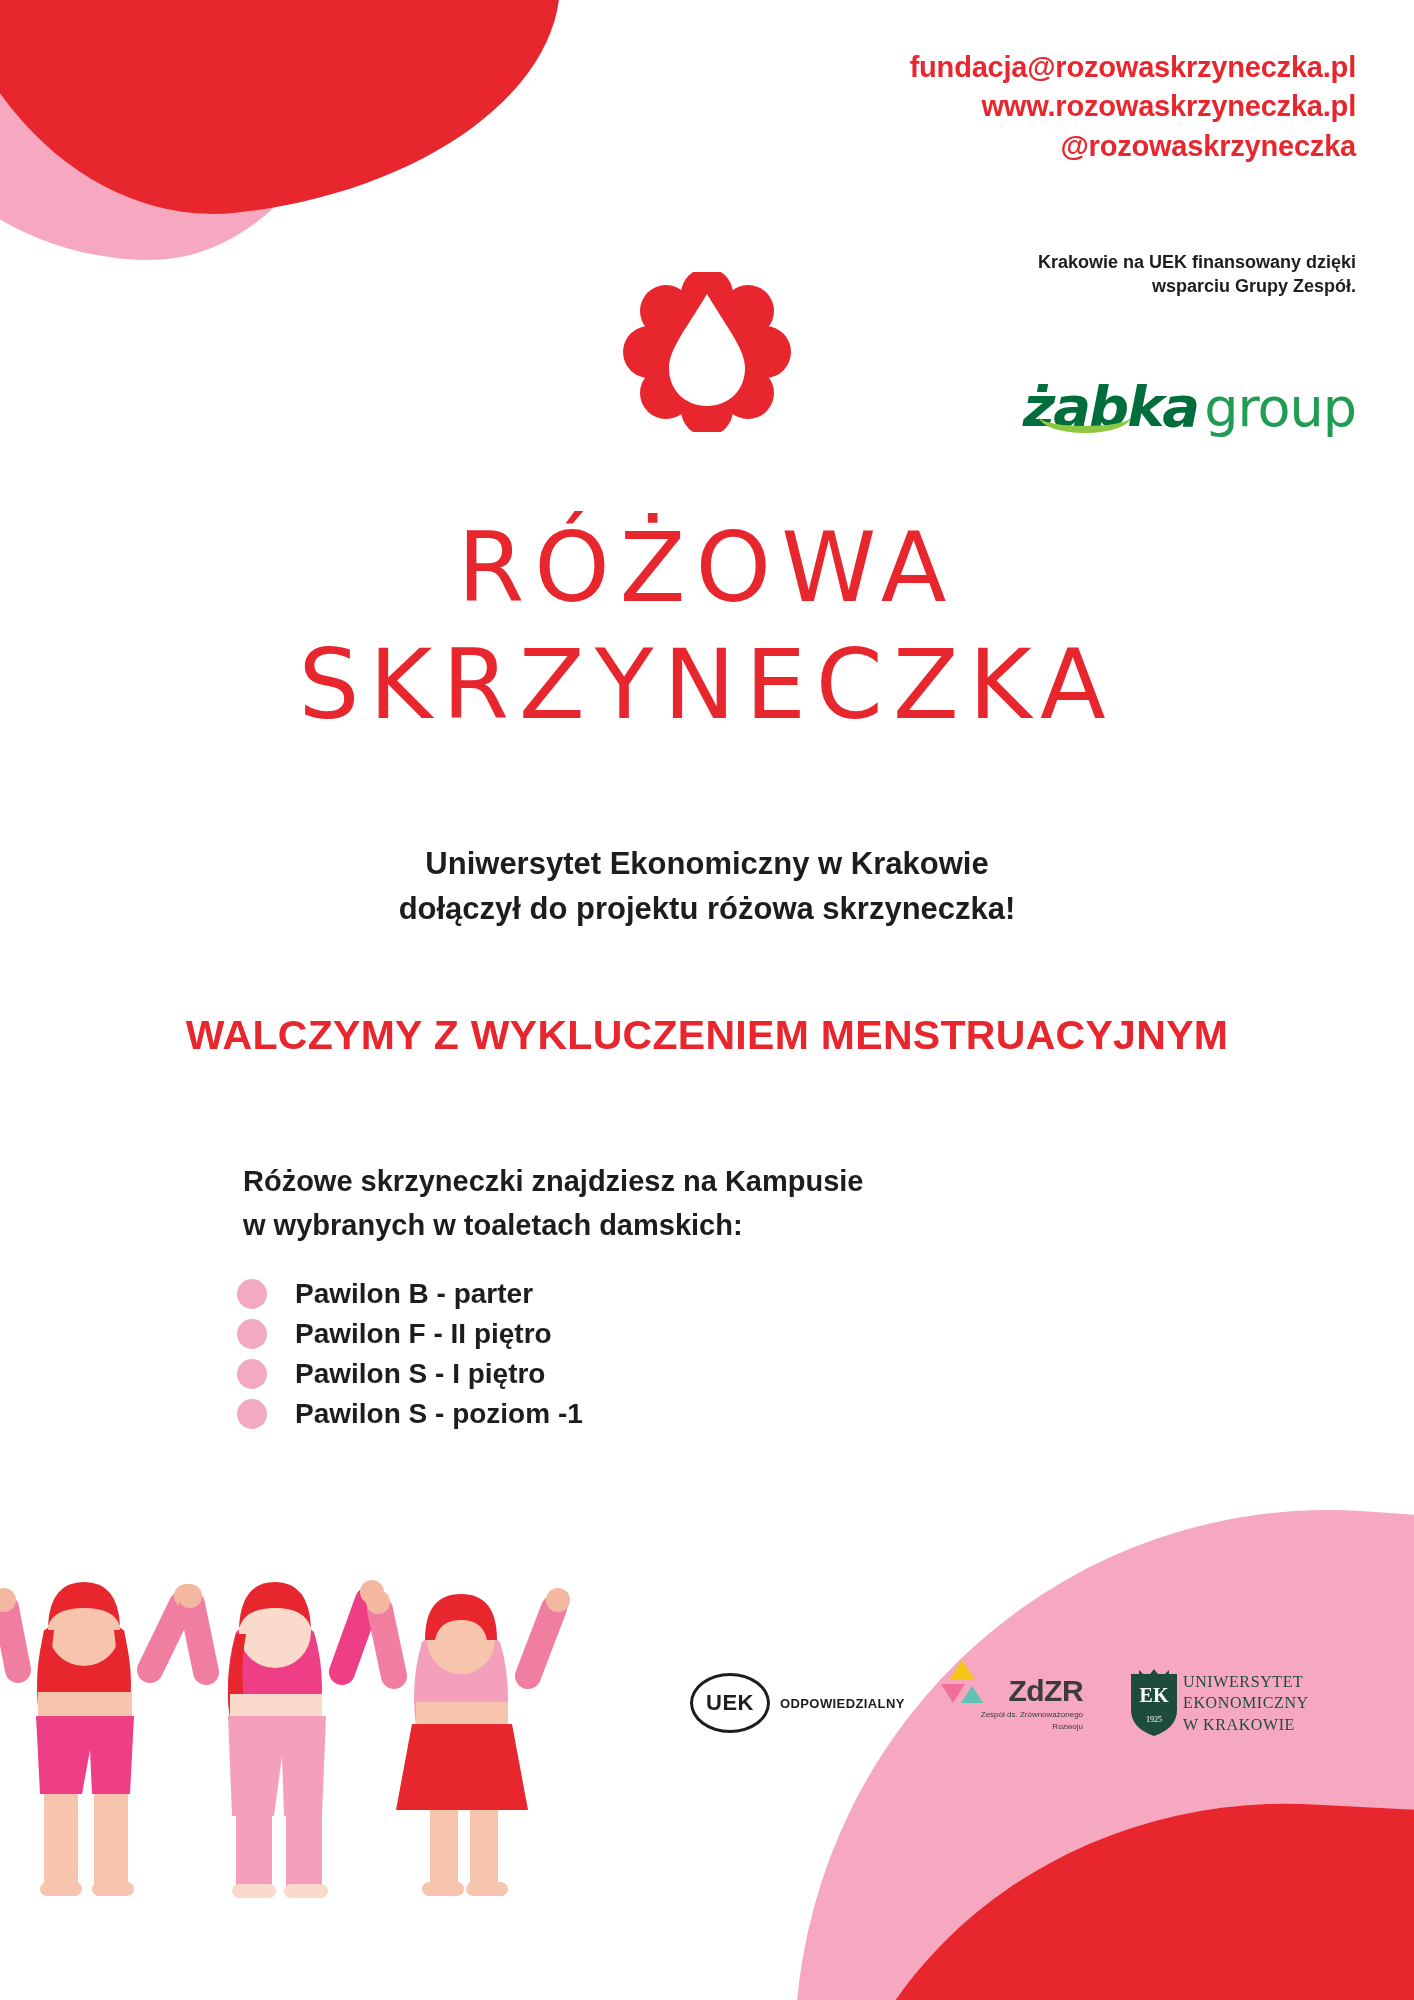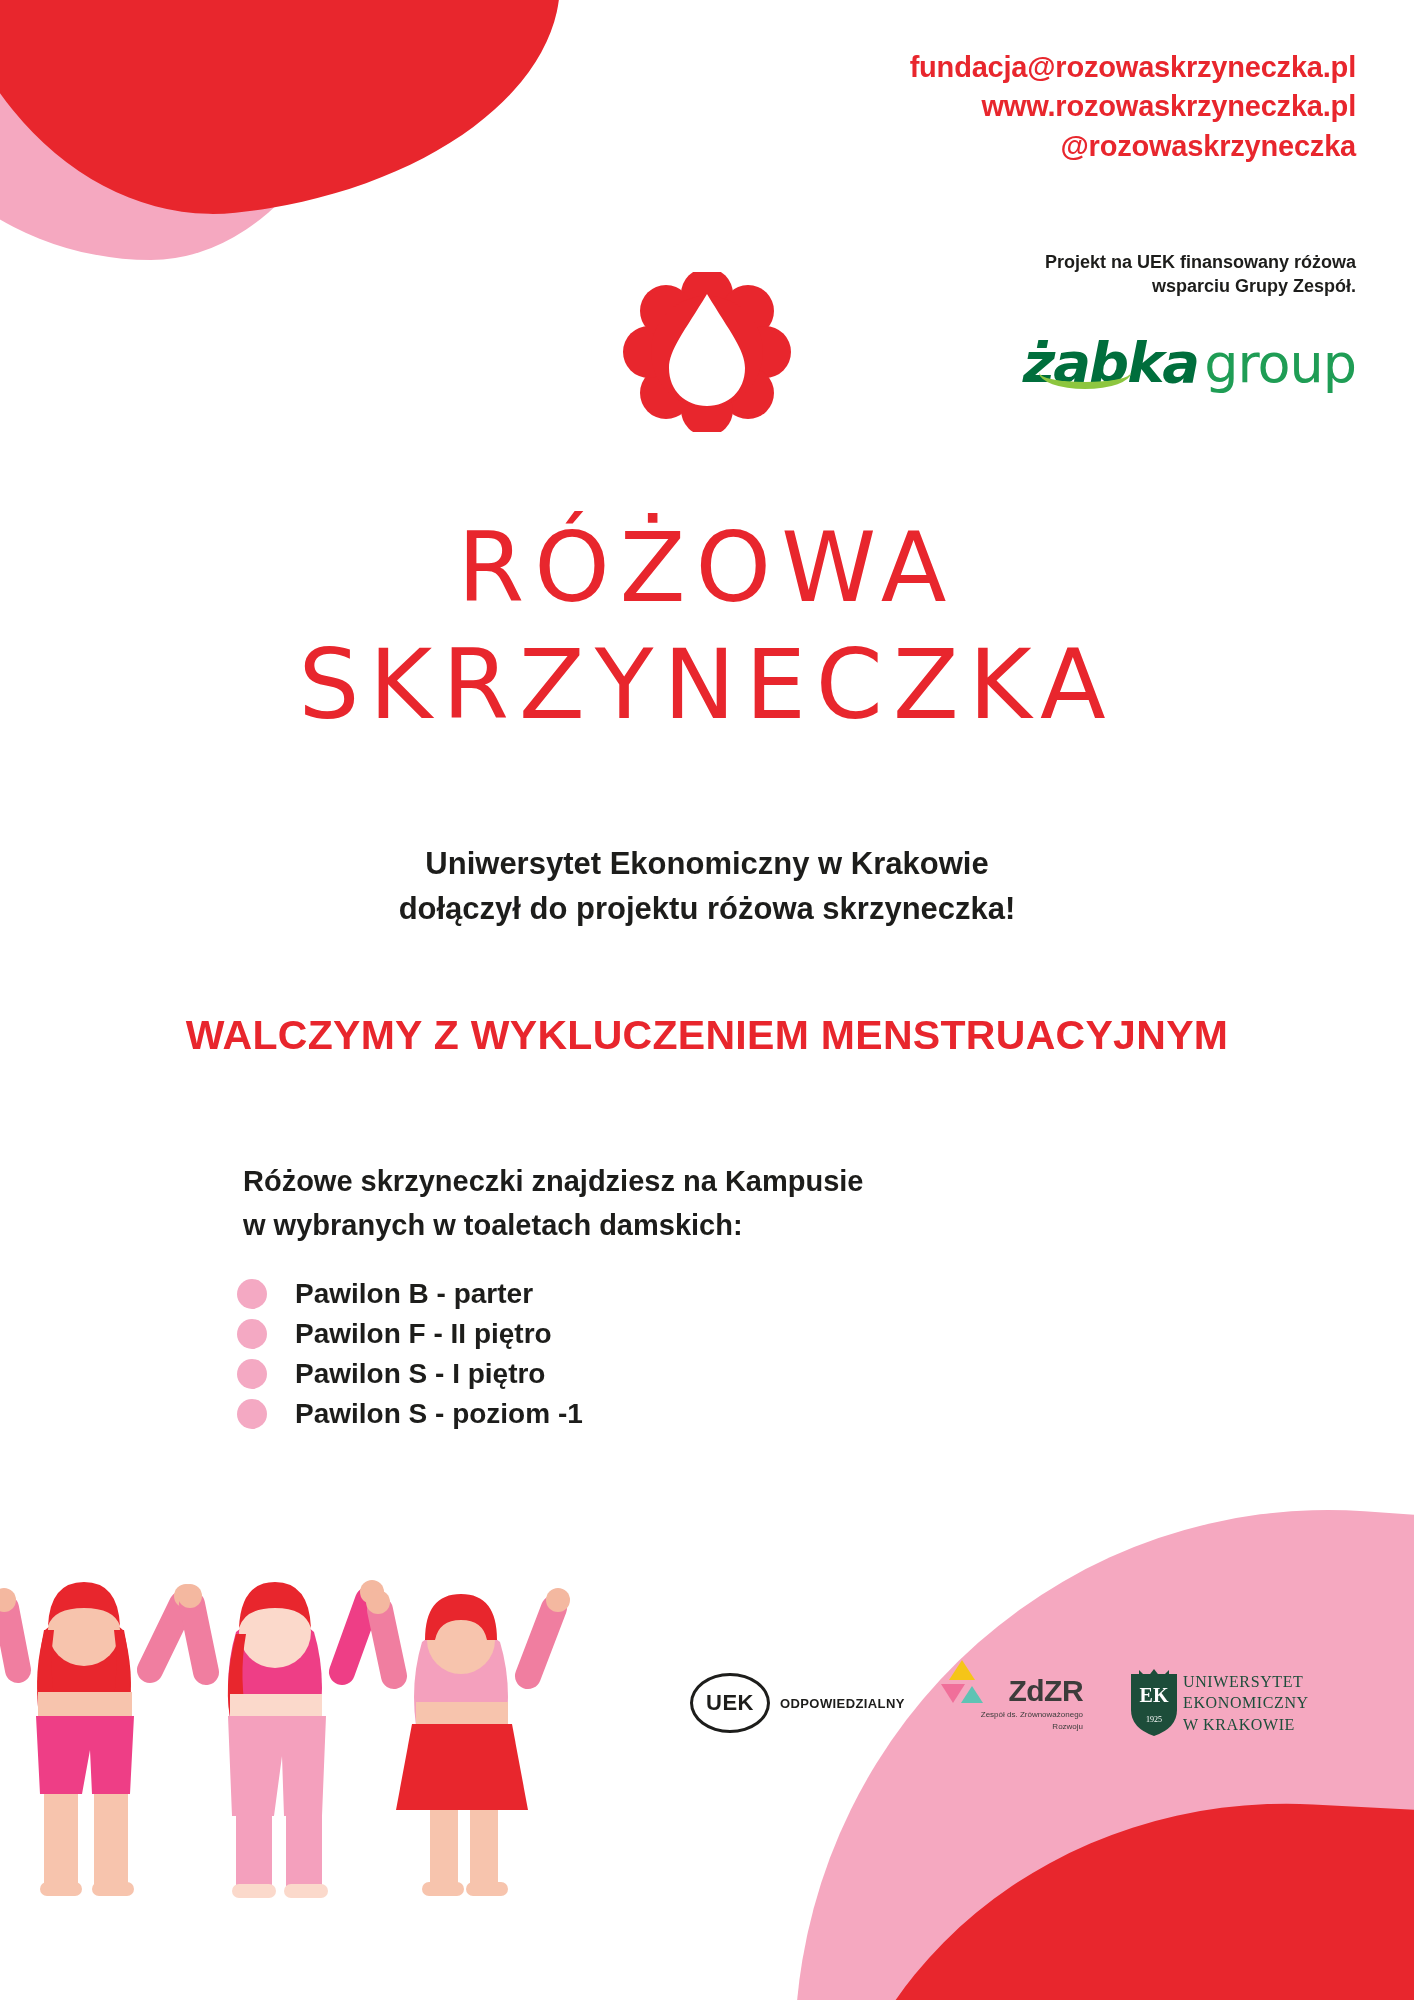--- a/index.html
+++ b/index.html
@@ -94,20 +94,21 @@
     gap: 6px;
   }
   .zabka .z1 {
     font-family: "DejaVu Sans", sans-serif;
     font-weight: bold;
     font-style: italic;
     font-size: 56px;
     color: #006e3c;
     letter-spacing: -2px;
     position: relative;
+    margin-top: 44px;
   }
   .zabka .z2 {
     font-family: "DejaVu Sans", sans-serif;
     font-size: 54px;
     color: #1f9d55;
     letter-spacing: -1px;
   }
   .zabka-smile {
     position: absolute;
     left: 16px;
@@ -312,21 +313,21 @@
 <div class="wave-bot-pink"></div>
 <div class="wave-bot-red"></div>
 
 <div class="contact">
   <div>fundacja@rozowaskrzyneczka.pl</div>
   <div>www.rozowaskrzyneczka.pl</div>
   <div>@rozowaskrzyneczka</div>
 </div>
 
 <div class="sponsor-note">
-  <div>Projekt na UEK finansowany różowa</div>
+  <div>Krakowie na UEK finansowany dzięki</div>
   <div>wsparciu Grupy Zespół.</div>
 </div>
 
 <div class="zabka">
   <span class="z1">żabka</span>
   <span class="zabka-smile"></span>
   <span class="z2">group</span>
 </div>
 
 <div class="flower-wrap">

